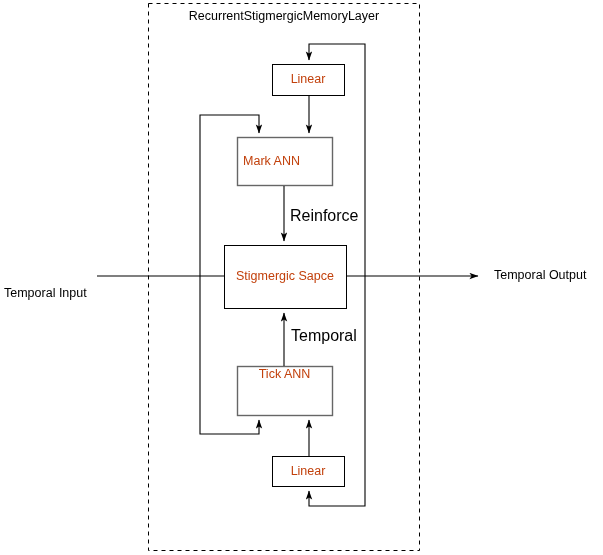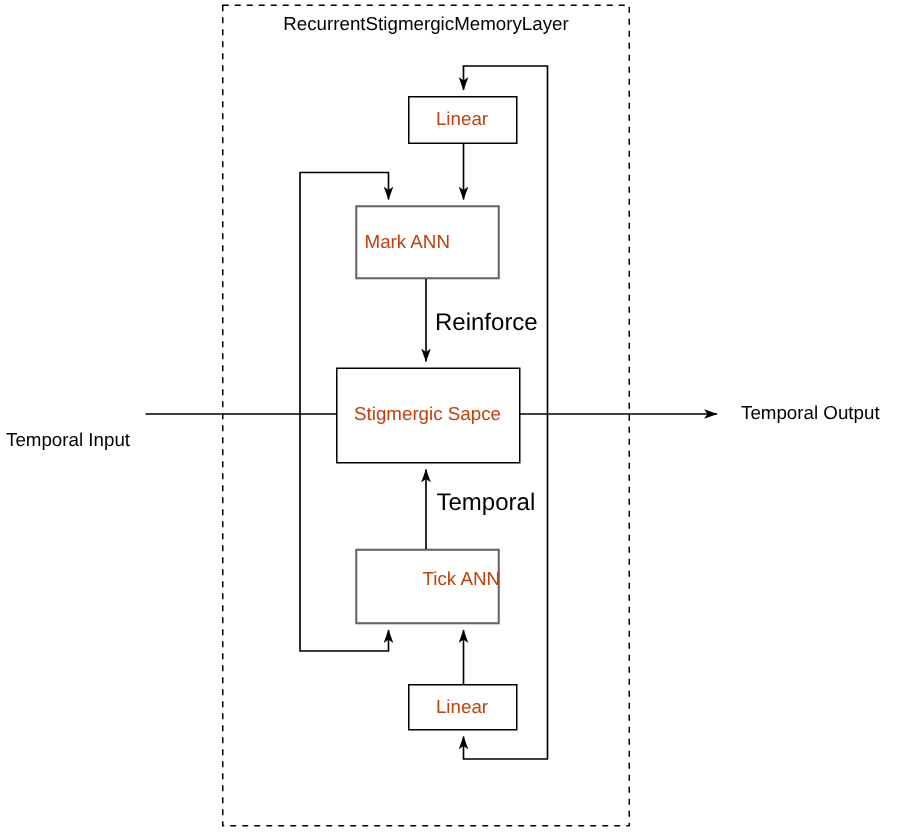--- a/index.html
+++ b/index.html
@@ -105,21 +105,21 @@
   </svg>
 
   <div class="group-title">RecurrentStigmergicMemoryLayer</div>
 
   <div class="node-label" style="left:272px; top:64px; width:72px; height:32px;">Linear</div>
 
   <div class="node-label" style="left:224px; top:137px; width:95px; height:49px;">Mark ANN</div>
 
   <div class="node-label" style="left:224px; top:245px; width:122px; height:64px;text-align:right;">Stigmergic Sapce</div>
 
-  <div class="node-label" style="left:237px; top:362px; width:95px; height:50px;padding-left:23px;">Tick ANN</div>
+  <div class="node-label" style="left:237px; top:350px; width:95px; height:50px;">Tick ANN</div>
 
   <div class="node-label" style="left:272px; top:456px; width:72px; height:31px;">Linear</div>
 
   <div class="edge-label" style="left:290px; top:207px;">Reinforce</div>
 
   <div class="edge-label" style="left:291px; top:327px;">Temporal</div>
 
   <div class="io-label" style="left:4px; top:269px;margin-top:18px;">Temporal Input</div>
 
   <div class="io-label" style="left:494px; top:269px;">Temporal Output</div>

